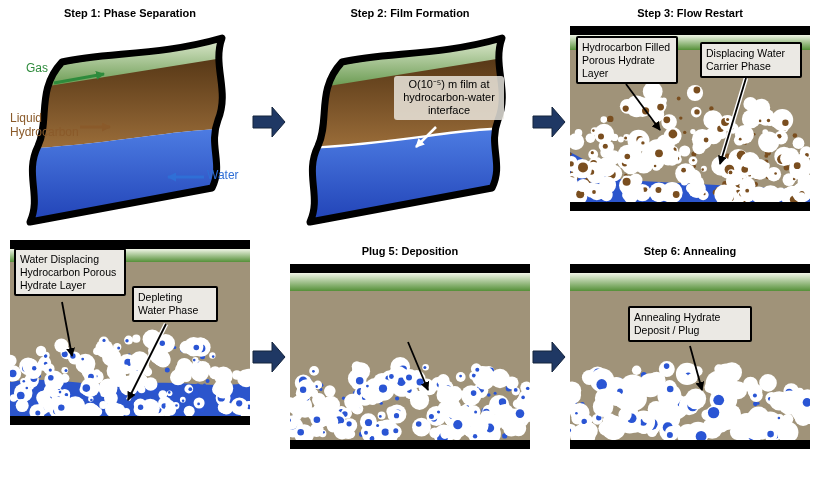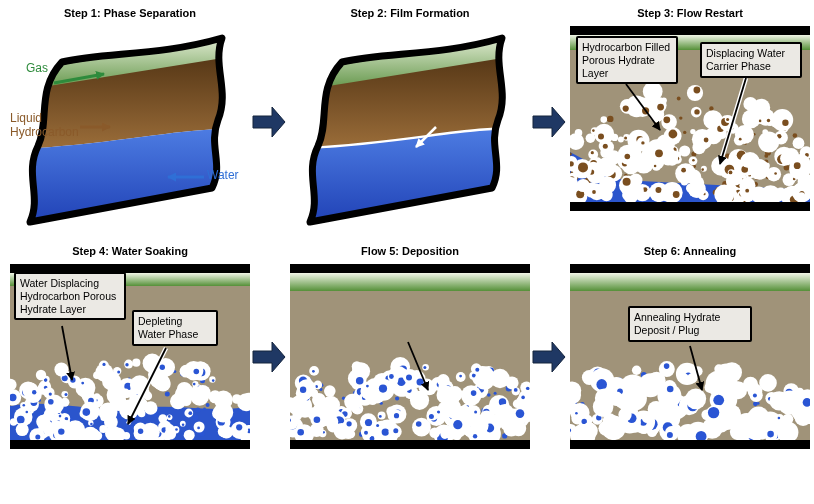--- a/index.html
+++ b/index.html
@@ -95,20 +95,21 @@
       <svg width="240" height="202" viewBox="0 0 240 202">
         <g clip-path="url(#clipPipe)">
           <path d="M -5 45 L 245 5 L 245 104 C 180 98 120 118 -5 124 Z" fill="url(#gBrown)"></path>
           <path d="M -5 124 C 120 118 180 98 245 104 L 245 202 L -5 202 Z" fill="url(#gBlue)"></path>
           <path d="M -5 48 L 245 8 L 245 27 L -5 67 Z" fill="url(#gGreen)"></path>
           <path d="M 18 122 C 120 117 180 99 236 103" stroke="#fff" stroke-width="2.5" fill="none"></path>
         </g>
         <path d="M 52 36 C 96 26 150 30 212 12 C 202 40 220 64 208 94 C 198 120 214 138 202 162 L 20 196 C 32 170 14 148 28 120 C 40 94 26 64 52 36 Z" fill="none" stroke="#000" stroke-width="7" stroke-linejoin="round"></path>
         <line x1="146" y1="101" x2="126" y2="121" stroke="#fff" stroke-width="2.5" marker-end="url(#ah-w)"></line>
       </svg>
+      <div class="ann" style="left:104px;top:50px;width:110px">O(10⁻⁵) m film at hydrocarbon-water interface</div>
     </div>
   </div>
 
   <div class="panel" id="p3">
     <div class="ptitle">Step 3: Flow Restart</div>
     <div class="canvas">
       <svg width="240" height="185" viewBox="0 0 240 185">
         <rect x="0" y="0" width="240" height="185" fill="#a09379"></rect>
         <rect x="0" y="9" width="240" height="15" fill="url(#gGreenStrip)"></rect>
         <rect x="0" y="167" width="240" height="9" fill="#bdbcba"></rect>
@@ -429,21 +430,20 @@
         <line x1="56" y1="58" x2="90" y2="104" stroke="#000" stroke-width="1.8" marker-end="url(#ah-k)"></line>
         <line x1="176" y1="52" x2="150" y2="138" stroke="#fff" stroke-width="4.5"></line>
         <line x1="176" y1="52" x2="150" y2="138" stroke="#000" stroke-width="1.8" marker-end="url(#ah-k)"></line>
       </svg>
       <div class="callout" style="left:6px;top:10px;width:102px">Hydrocarbon Filled Porous Hydrate Layer</div>
       <div class="callout" style="left:130px;top:16px;width:102px">Displacing Water Carrier Phase</div>
     </div>
   </div>
 
   <div class="panel" id="p4">
-    <div class="ptitle">Step 4: Water Soaking</div>
     <div class="canvas">
       <svg width="240" height="185" viewBox="0 0 240 185">
         <rect x="0" y="0" width="240" height="185" fill="#a09379"></rect>
         <rect x="0" y="9" width="240" height="13" fill="url(#gGreenStrip)"></rect>
         <path d="M 0 142 C 40 134 90 150 130 144 C 170 139 210 150 240 142 L 240 176 L 0 176 Z" fill="#2b55cc"></path>
         <g id="bub4" clip-path="url(#clipSection)">
             <circle cx="164.7" cy="107.5" r="1.6" fill="#2a55d4"></circle>
             <circle cx="29.5" cy="151.5" r="2.0" fill="#2a55d4"></circle>
             <circle cx="60.4" cy="155.6" r="2.4" fill="#2a55d4"></circle>
             <circle cx="185.6" cy="153.4" r="2.9" fill="#2a55d4"></circle>
@@ -713,21 +713,21 @@
         <line x1="52" y1="62" x2="62" y2="116" stroke="#000" stroke-width="1.8" marker-end="url(#ah-k)"></line>
         <line x1="156" y1="84" x2="118" y2="160" stroke="#fff" stroke-width="4.5"></line>
         <line x1="156" y1="84" x2="118" y2="160" stroke="#000" stroke-width="1.8" marker-end="url(#ah-k)"></line>
       </svg>
       <div class="callout" style="left:122px;top:46px;width:86px">Depleting Water Phase</div>
       <div class="callout" style="left:4px;top:8px;width:112px">Water Displacing Hydrocarbon Porous Hydrate Layer</div>
     </div>
   </div>
 
   <div class="panel" id="p5">
-    <div class="ptitle">Flow 5: Deposition</div>
+    <div class="ptitle">Plug 5: Deposition</div>
     <div class="canvas">
       <svg width="240" height="185" viewBox="0 0 240 185">
         <rect x="0" y="0" width="240" height="185" fill="#a09379"></rect>
         <rect x="0" y="9" width="240" height="18" fill="url(#gGreenStrip)"></rect>
         <g id="bub5" clip-path="url(#clipSection)">
             <circle cx="30.9" cy="125.4" r="1.6" fill="#2a55d4"></circle>
             <circle cx="154.5" cy="128.1" r="2.4" fill="#2a55d4"></circle>
             <circle cx="4.9" cy="144.6" r="3.1" fill="#2a55d4"></circle>
             <circle cx="232.7" cy="149.6" r="2.6" fill="#2a55d4"></circle>
             <circle cx="24.4" cy="156.9" r="1.6" fill="#2a55d4"></circle>

